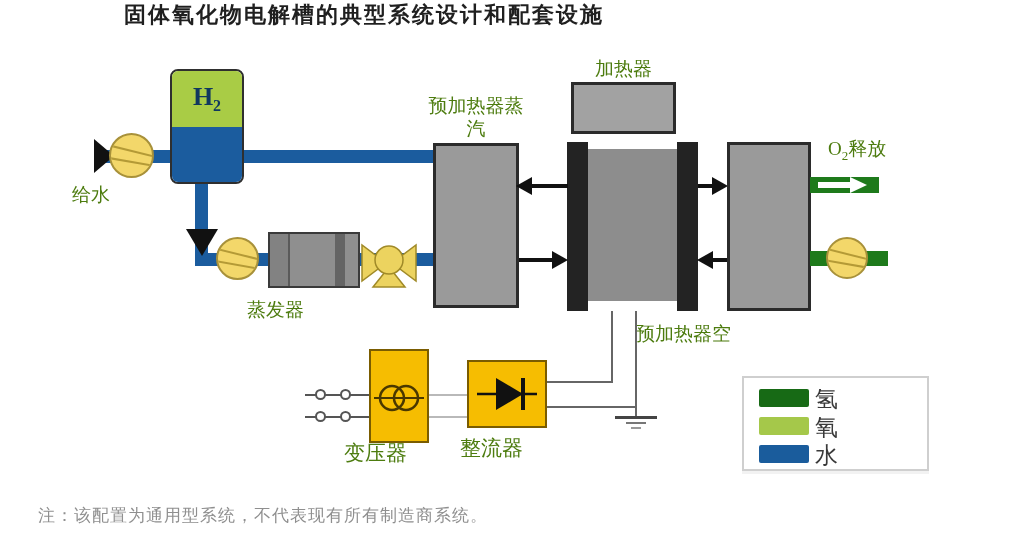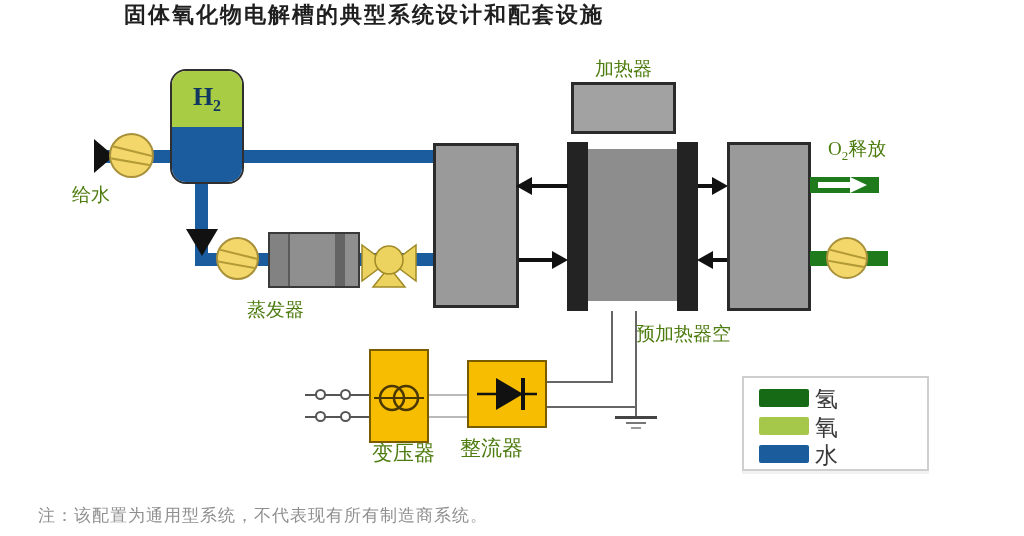--- a/index.html
+++ b/index.html
@@ -10,21 +10,21 @@
   .abs{position:absolute;}
   .txt{color:#4d7c0f;font-size:19px;line-height:23px;white-space:pre-line;}
   .title{font-size:22px;font-weight:bold;color:#1f1f1f;letter-spacing:2px;}
   .note{font-size:17px;color:#8f8f8f;letter-spacing:1px;font-family:"Liberation Serif",serif;}
   .ctr{text-align:center;}
   
   .pipe-water{background:#1b5c9e;}
   .pipe-gas{background:#1e7a1b;}
   
   .graybox{background:#9a9a9a;border:3px solid #2b2b2b;box-sizing:border-box;}
-  .tank{border:2px solid #2f2f2f;border-radius:16px;overflow:hidden;box-sizing:border-box;}
+  .tank{border:2px solid #2f2f2f;border-radius:8px;overflow:hidden;box-sizing:border-box;}
   .tank-top{background:#a9cc45;height:50%;display:flex;align-items:center;justify-content:center;}
   .tank-bot{background:#1b5c9e;height:50%;}
   .h2label{color:#10375f;font-weight:bold;font-size:26px;font-family:"Liberation Serif",serif;}
   .h2label sub{font-size:16px;}
   .pump{background:#f3d76a;border:2px solid #a8913a;border-radius:50%;box-sizing:border-box;overflow:hidden;}
   .pump::before,.pump::after{content:"";position:absolute;left:-10%;width:120%;height:2px;background:#b49a36;}
   .pump::before{top:36%;transform:rotate(14deg);}
   .pump::after{top:64%;transform:rotate(10deg);}
   .blackbar{background:#232323;}
   .stackcore{background:#8d8d8d;}
@@ -68,20 +68,22 @@
   <div class="abs txt" style="left:247px;top:298px;">蒸发器</div>
 
   <svg class="abs" style="left:360px;top:239px;" width="58" height="50">
     <polygon points="2,6 2,42 26,24" fill="#ecd35f" stroke="#a08a28" stroke-width="1.5"></polygon>
     <polygon points="56,6 56,42 32,24" fill="#ecd35f" stroke="#a08a28" stroke-width="1.5"></polygon>
     <polygon points="29,28 13,48 45,48" fill="#ecd35f" stroke="#a08a28" stroke-width="1.5"></polygon>
     <circle cx="29" cy="21" r="14" fill="#ecd35f" stroke="#a08a28" stroke-width="1.5"></circle>
   </svg>
 
   <div class="abs graybox" style="left:433px;top:143px;width:86px;height:165px;"></div>
+  <div class="abs txt ctr" style="left:420px;top:94px;width:112px;">预加热器蒸
+汽</div>
 
   <div class="abs graybox" style="left:571px;top:82px;width:105px;height:52px;background:#a2a2a2;"></div>
   <div class="abs txt ctr" style="left:571px;top:57px;width:105px;">加热器</div>
 
   <div class="abs stackcore" style="left:588px;top:149px;width:89px;height:152px;"></div>
   <div class="abs blackbar" style="left:567px;top:142px;width:21px;height:169px;"></div>
   <div class="abs blackbar" style="left:677px;top:142px;width:21px;height:169px;"></div>
   <div class="abs txt" style="left:636px;top:322px;">预加热器空</div>
 
   <div class="abs shaft" style="left:531px;top:184px;width:37px;"></div>
@@ -119,21 +121,21 @@
   <div class="abs switch-circle" style="left:315px;top:411px;"></div>
   <div class="abs switch-circle" style="left:340px;top:411px;"></div>
 
   <div class="abs powerbox" style="left:369px;top:349px;width:60px;height:94px;">
     <svg width="56" height="50" style="position:absolute;left:0px;top:22px;">
       <line x1="3" y1="25" x2="53" y2="25" stroke="#4a3800" stroke-width="2"></line>
       <circle cx="21" cy="25" r="12" fill="none" stroke="#4a3800" stroke-width="2.5"></circle>
       <circle cx="35" cy="25" r="12" fill="none" stroke="#4a3800" stroke-width="2.5"></circle>
     </svg>
   </div>
-  <div class="abs txt" style="left:344px;top:442px;font-size:21px;margin-left:28px;">变压器</div>
+  <div class="abs txt" style="left:344px;top:442px;font-size:21px;">变压器</div>
 
   <div class="abs conn" style="left:429px;top:394px;width:38px;height:2px;"></div>
   <div class="abs conn" style="left:429px;top:416px;width:38px;height:2px;"></div>
 
   <div class="abs powerbox" style="left:467px;top:360px;width:80px;height:68px;">
     <svg width="76" height="64" style="position:absolute;left:0;top:0;">
       <line x1="8" y1="32" x2="68" y2="32" stroke="#111" stroke-width="2.5"></line>
       <polygon points="27,16 27,48 54,32" fill="#111"></polygon>
       <line x1="54" y1="16" x2="54" y2="48" stroke="#111" stroke-width="4"></line>
     </svg>

